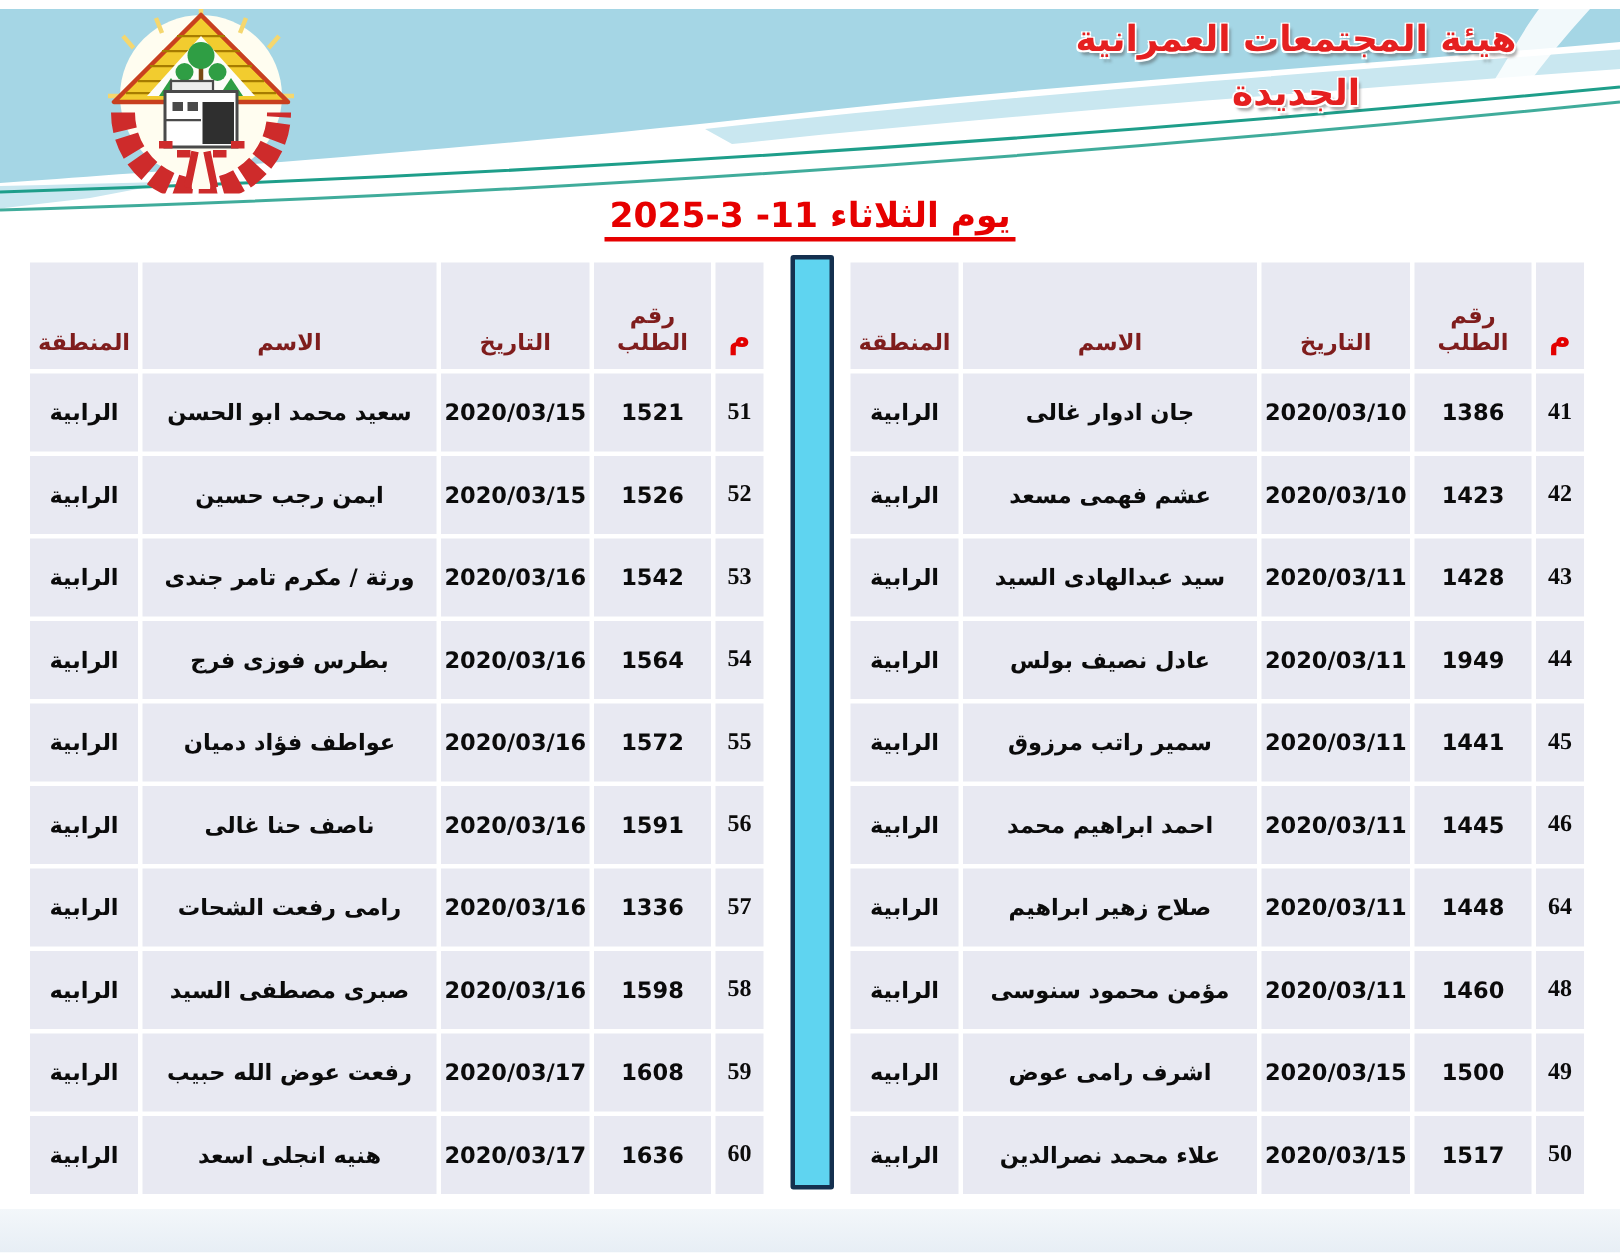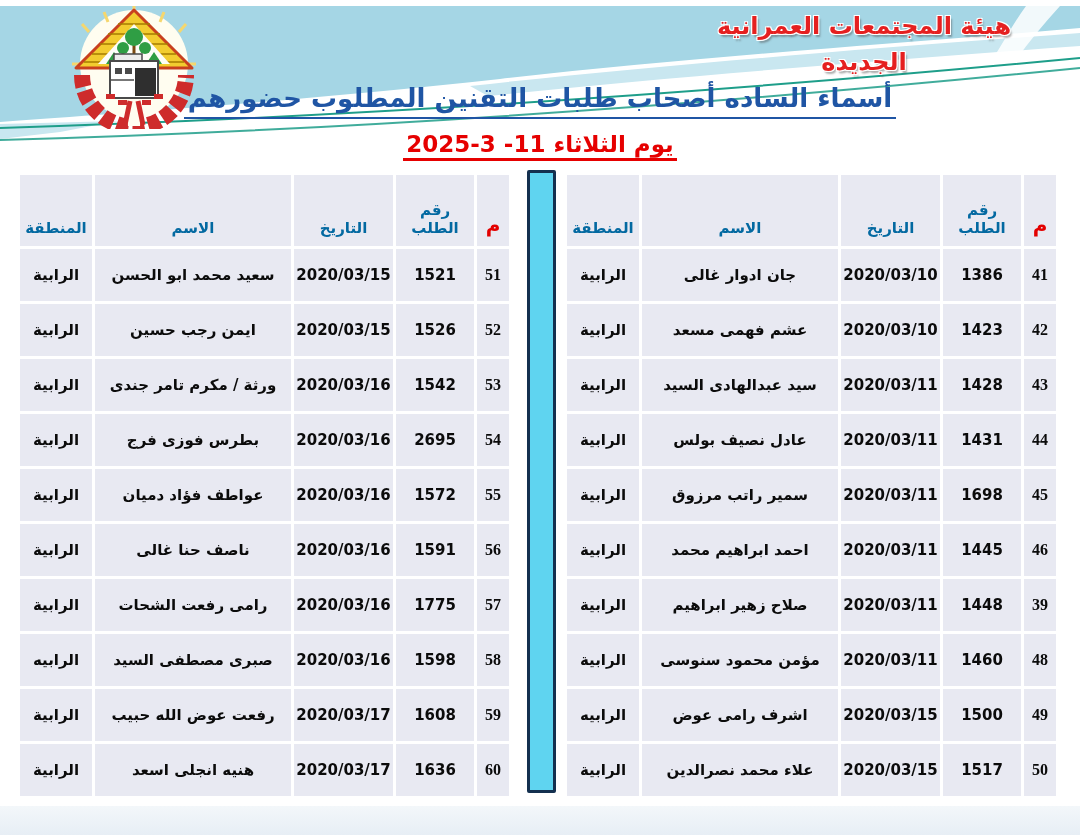--- a/index.html
+++ b/index.html
@@ -37,21 +37,21 @@
     direction:rtl;
   }
   #table-first  { left:564px; }   
   #table-second { left:17px; }    
   table.roster th, table.roster td {
     background:#E8E9F2; text-align:center; font-weight:bold; overflow:hidden;
     padding:0;
   }
   table.roster th {
     height:62px; vertical-align:bottom; padding-bottom:9px;
-    color:#0369a1; font-size:15px;
+    color:#7f1d1d; font-size:15px;
   }
   table.roster th.col-serial { color:#E30000; font-size:20px; }
   table.roster td { height:52px; vertical-align:middle; color:#0b0b0b; font-size:15px; }
   table.roster td.col-serial { font-size:16px;font-family:Liberation Serif, serif; }
   .divider {
     position:absolute; left:527px; top:170px; width:23px; height:617px;
     background:#5FD4F0; border:3px solid #14304F; border-radius:2px;
   }
   .bottom-strip {
     position:absolute; left:0; top:806px; width:1080px; height:29px;
@@ -112,23 +112,20 @@
       <rect x="82" y="96" width="9" height="5" fill="#CE2B2B"></rect>
       <rect x="106" y="96" width="9" height="5" fill="#CE2B2B"></rect>
       <rect x="118" y="90" width="9" height="5" fill="#CE2B2B"></rect>
     </g>
   </svg>
 
   <div class="org">
     <div class="org-line1">هيئة المجتمعات العمرانية الجديدة</div>
   </div>
 
-  <div class="title-wrap">
-    <span class="title">أسماء الساده أصحاب طلبات التقنين المطلوب حضورهم</span>
-  </div>
 
   <div class="date-wrap">
     <span class="date">يوم الثلاثاء 11- 3-2025</span>
   </div>
 
   <table id="table-first" class="roster" dir="rtl">
     <colgroup>
       <col style="width:32px">
         <col style="width:78px">
         <col style="width:99px">
@@ -161,41 +158,41 @@
         </tr>
         <tr>
           <td class="col-serial">43</td>
           <td class="col-request_no">1428</td>
           <td class="col-date">2020/03/11</td>
           <td class="col-name">سيد عبدالهادى السيد</td>
           <td class="col-region">الرابية</td>
         </tr>
         <tr>
           <td class="col-serial">44</td>
-          <td class="col-request_no">1431</td>
+          <td class="col-request_no">1949</td>
           <td class="col-date">2020/03/11</td>
           <td class="col-name">عادل نصيف بولس</td>
           <td class="col-region">الرابية</td>
         </tr>
         <tr>
           <td class="col-serial">45</td>
-          <td class="col-request_no">1698</td>
+          <td class="col-request_no">1441</td>
           <td class="col-date">2020/03/11</td>
           <td class="col-name">سمير راتب مرزوق</td>
           <td class="col-region">الرابية</td>
         </tr>
         <tr>
           <td class="col-serial">46</td>
           <td class="col-request_no">1445</td>
           <td class="col-date">2020/03/11</td>
           <td class="col-name">احمد ابراهيم محمد</td>
           <td class="col-region">الرابية</td>
         </tr>
         <tr>
-          <td class="col-serial">39</td>
+          <td class="col-serial">64</td>
           <td class="col-request_no">1448</td>
           <td class="col-date">2020/03/11</td>
           <td class="col-name">صلاح زهير ابراهيم</td>
           <td class="col-region">الرابية</td>
         </tr>
         <tr>
           <td class="col-serial">48</td>
           <td class="col-request_no">1460</td>
           <td class="col-date">2020/03/11</td>
           <td class="col-name">مؤمن محمود سنوسى</td>
@@ -254,42 +251,42 @@
         </tr>
         <tr>
           <td class="col-serial">53</td>
           <td class="col-request_no">1542</td>
           <td class="col-date">2020/03/16</td>
           <td class="col-name">ورثة / مكرم تامر جندى</td>
           <td class="col-region">الرابية</td>
         </tr>
         <tr>
           <td class="col-serial">54</td>
-          <td class="col-request_no">2695</td>
+          <td class="col-request_no">1564</td>
           <td class="col-date">2020/03/16</td>
           <td class="col-name">بطرس فوزى فرج</td>
           <td class="col-region">الرابية</td>
         </tr>
         <tr>
           <td class="col-serial">55</td>
           <td class="col-request_no">1572</td>
           <td class="col-date">2020/03/16</td>
           <td class="col-name">عواطف فؤاد دميان</td>
           <td class="col-region">الرابية</td>
         </tr>
         <tr>
           <td class="col-serial">56</td>
           <td class="col-request_no">1591</td>
           <td class="col-date">2020/03/16</td>
           <td class="col-name">ناصف حنا غالى</td>
           <td class="col-region">الرابية</td>
         </tr>
         <tr>
           <td class="col-serial">57</td>
-          <td class="col-request_no">1775</td>
+          <td class="col-request_no">1336</td>
           <td class="col-date">2020/03/16</td>
           <td class="col-name">رامى رفعت الشحات</td>
           <td class="col-region">الرابية</td>
         </tr>
         <tr>
           <td class="col-serial">58</td>
           <td class="col-request_no">1598</td>
           <td class="col-date">2020/03/16</td>
           <td class="col-name">صبرى مصطفى السيد</td>
           <td class="col-region">الرابيه</td>

